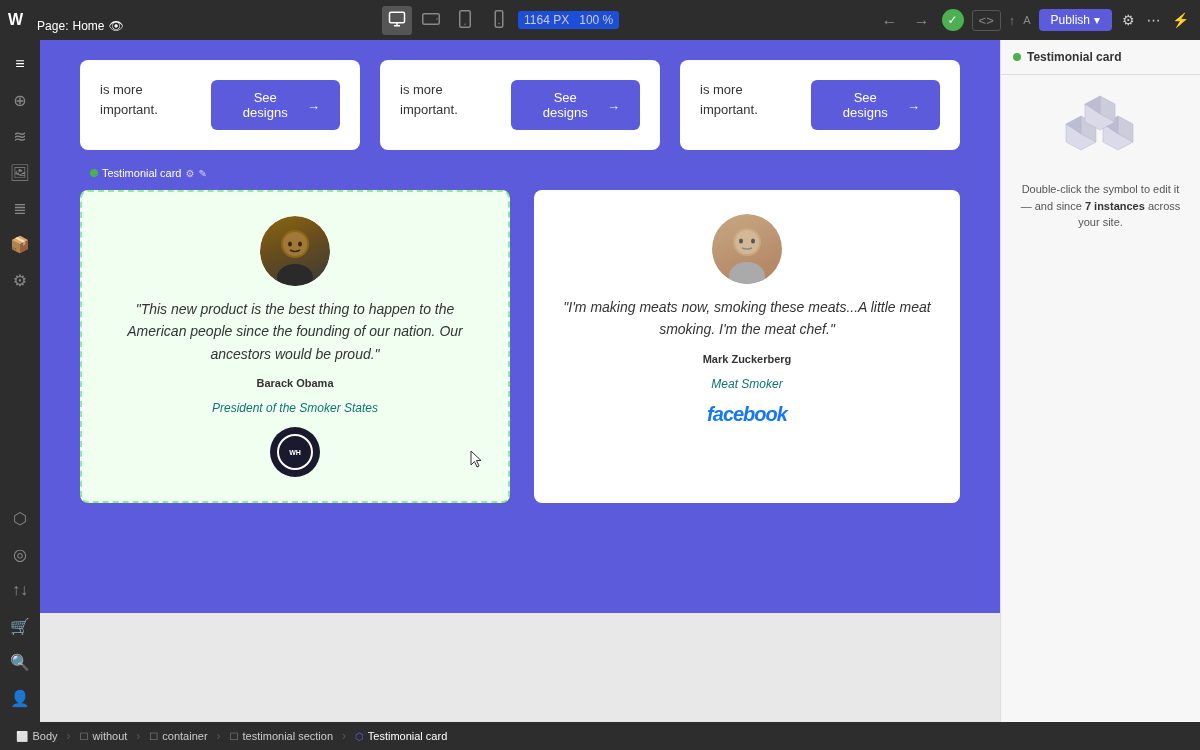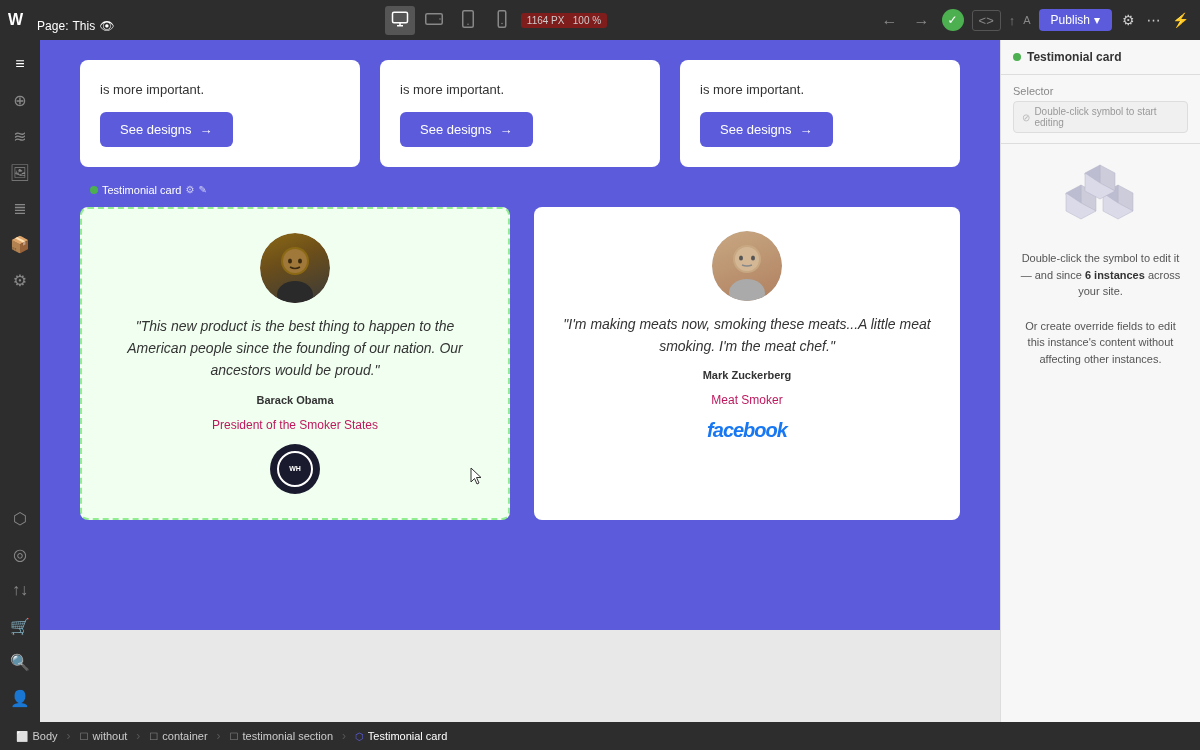--- a/index.html
+++ b/index.html
@@ -22,21 +22,21 @@
     .toolbar-page { color: #aaa; font-size: 12px; display: flex; align-items: center; gap: 4px; margin-top: 12px; }
     .toolbar-page span { color: #fff; }
     .page-eye { color: #888; }
 
     .device-btn {
       background: none; border: none; color: #888; cursor: pointer; padding: 4px 6px; border-radius: 3px;
     }
     .device-btn.active { background: #555; color: #fff; }
     .device-btn svg { width: 18px; height: 18px; fill: currentColor; }
 
-    .zoom-display { color: #ccc; font-size: 10px; background: #7f1d1d; padding: 2px 6px; border-radius: 3px; }
+    .zoom-display { color: #ccc; font-size: 12px; background: #1d4ed8; padding: 2px 6px; border-radius: 3px; }
 
     .undo-btn, .redo-btn { background: none; border: none; color: #888; cursor: pointer; font-size: 16px; padding: 2px 4px; }
     .green-check { width: 22px; height: 22px; background: #4CAF50; border-radius: 50%; display: flex; align-items: center; justify-content: center; color: white; font-size: 12px; }
     .code-btn { background: none; border: none; color: #888; cursor: pointer; font-size: 13px; padding: 2px 6px; border: 1px solid #555; border-radius: 3px; }
     .share-btn { background: none; border: none; color: #888; cursor: pointer; font-size: 13px; }
     .publish-btn { background: #5b5bdc; border: none; color: white; cursor: pointer; font-size: 12px; padding: 4px 12px; border-radius: 4px; display: flex; align-items: flex-end; gap: 4px; }
     .ticon { background: none; border: none; color: #ccc; cursor: pointer; font-size: 14px; padding: 2px; }
 
     
     .main-layout {
@@ -126,21 +126,21 @@
       padding: 20px 40px;
       display: flex;
       gap: 20px;
     }
     .design-card {
       background: white;
       border-radius: 8px;
       padding: 20px;
       flex: 1;
       display: flex;
-      flex-direction: column;
+      flex-direction: row;
       gap: 12px;
     }
     .card-text { font-size: 13px; color: #333; line-height: 1.5; }
     .see-designs-btn {
       background: #5b5bdc; color: white; border: none; border-radius: 6px;
       padding: 10px 20px; font-size: 13px; cursor: pointer;
       display: flex; align-items: center; gap: 8px; width: fit-content;
     }
 
     
@@ -186,21 +186,21 @@
       width: 70px; height: 70px; border-radius: 50%; overflow: hidden;
       display: flex; align-items: center; justify-content: center;
       background: #ddd; flex-shrink: 0;
     }
 
     .testimonial-quote {
       font-style: italic; font-size: 14px; color: #333;
       text-align: center; line-height: 1.6;
     }
     .testimonial-name { font-size: 11px; font-weight: 600; color: #333; text-align: center; }
-    .testimonial-title { font-size: 12px; color: #be185d; text-align: center; }
+    .testimonial-title { font-style: italic; font-size: 12px; color: #0f766e; text-align: center; }
 
     
     .whitehouse-logo {
       width: 50px; height: 50px;
       background: #1a1a2e;
       border-radius: 50%;
       display: flex; align-items: center; justify-content: center;
     }
     .wh-inner {
       width: 36px; height: 36px;
@@ -274,21 +274,21 @@
     .cubes-svg { opacity: 0.6; }
   </style>
 </head>
 <body>
 
 <div class="toolbar">
   <div class="toolbar-left">
     <span class="toolbar-logo">W</span>
     <div class="toolbar-page">
       <span>Page:</span>
-      <span style="color:#fff;">This</span>
+      <span style="color:#fff;">Home</span>
       <span class="page-eye">👁</span>
     </div>
   </div>
   <div class="toolbar-center">
     <button class="device-btn active">
       <svg viewBox="0 0 24 24">
           <rect x="2" y="3" width="20" height="14" rx="2" fill="none" stroke="currentColor" stroke-width="2"></rect>
           <path d="M8 21h8M12 17v4" stroke="currentColor" stroke-width="2"></path>
         </svg>
     </button>
@@ -447,27 +447,20 @@
 
     </div>
   </div>
 
   <div class="right-panel">
     <div class="right-panel-header">
       <div class="green-dot"></div>
       <span class="panel-title">Testimonial card</span>
     </div>
 
-    <div class="panel-section">
-      <div class="panel-label">Selector</div>
-      <div class="panel-input">
-        <span class="input-icon">⊘</span>
-        <span style="font-size:10px;color:#999;">Double-click symbol to start editing</span>
-      </div>
-    </div>
 
     <div class="panel-illustration">
 
       <div class="cube-icon">
         <svg width="80" height="80" viewBox="0 0 80 80" class="cubes-svg">
 
           <g transform="translate(5, 25)">
             <polygon points="15,0 30,8 30,26 15,18" fill="#b0b0c8" stroke="#8888aa" stroke-width="0.5"></polygon>
             <polygon points="0,8 15,0 15,18 0,10" fill="#9898b8" stroke="#8888aa" stroke-width="0.5"></polygon>
             <polygon points="0,8 15,18 30,26 15,34 0,26" fill="#c8c8e0" stroke="#8888aa" stroke-width="0.5"></polygon>
@@ -482,24 +475,23 @@
           <g transform="translate(24, 5)">
             <polygon points="15,0 30,8 30,26 15,18" fill="#b0b0c8" stroke="#8888aa" stroke-width="0.5"></polygon>
             <polygon points="0,8 15,0 15,18 0,10" fill="#9898b8" stroke="#8888aa" stroke-width="0.5"></polygon>
             <polygon points="0,8 15,18 30,26 15,34 0,26" fill="#c8c8e0" stroke="#8888aa" stroke-width="0.5"></polygon>
           </g>
         </svg>
       </div>
 
       <p class="panel-desc">
         <span>Double-click the symbol to edit it — and since</span>
-        <strong>6 instances</strong>
+        <strong>7 instances</strong>
         <span>across your site.</span>
       </p>
-      <p class="panel-desc-or">Or create override fields to edit this instance's content without affecting other instances.</p>
     </div>
   </div>
 
 </div>
 
 <div class="breadcrumb-bar">
 
   <div class="bc-item">
     <span class="bc-icon">⬜</span>
     <span class="bc-label">Body</span>

